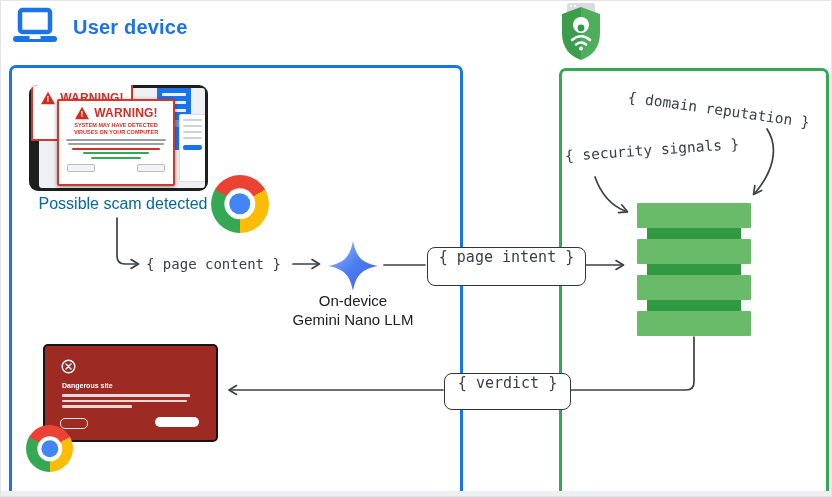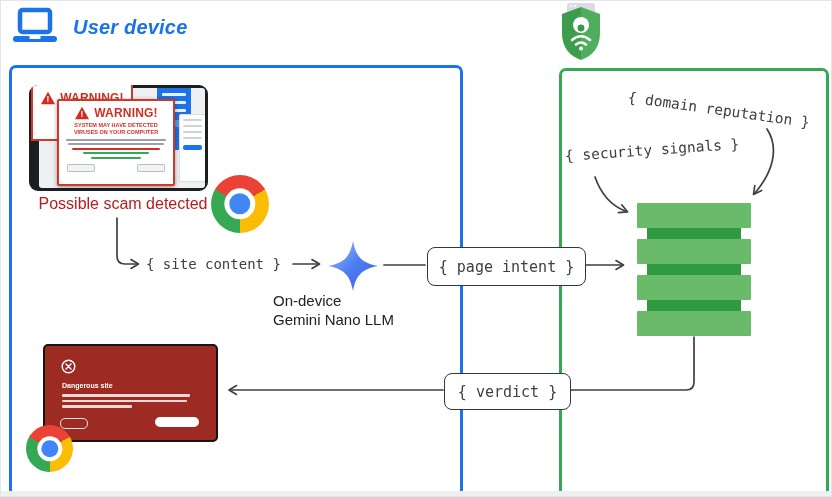--- a/index.html
+++ b/index.html
@@ -44,32 +44,32 @@
 
   
   .chrome{position:absolute;border-radius:50%;z-index:4;
     background:conic-gradient(from -60deg,var(--chrome_red,#ea4335) 0 120deg,var(--chrome_yellow,#fbbc04) 0 240deg,var(--chrome_green,#34a853) 0 360deg);}
   .chrome-white{position:absolute;left:50%;top:50%;width:54%;height:54%;transform:translate(-50%,-50%);
     background:#fff;border-radius:50%;}
   .chrome-blue{position:absolute;left:50%;top:50%;width:37%;height:37%;transform:translate(-50%,-50%);
     background:var(--chrome_blue,#4285f4);border-radius:50%;}
 
   
-  .caption{position:absolute;color:#b91c1c;font-size:16px;font-weight:500;z-index:3;}
+  .caption{position:absolute;color:#0369a1;font-size:16px;font-weight:500;z-index:3;}
   .mono{font-family:"DejaVu Sans Mono",monospace;color:var(--line,#3c4043);}
   .lbl-pc{left:145px;top:255px;font-size:14px;z-index:3;}
   .lbl-se{left:240px;top:397px;width:180px;text-align:center;font-size:13.5px;z-index:3;}
   .lbl-dr{left:627px;top:88px;font-size:14.5px;transform:rotate(8deg);transform-origin:left center;z-index:3;}
   .lbl-ss{left:564px;top:147px;font-size:14.5px;transform:rotate(-4deg);transform-origin:left center;z-index:3;}
-  .gemini-label{left:272px;top:290px;width:160px;font-size:15px;font-weight:500;
+  .gemini-label{left:272px;top:290px;width:160px;text-align:center;font-size:15px;font-weight:500;
                 color:#202124;line-height:19px;z-index:3;}
 
   
   .flow-box{position:absolute;background:#fff;border:1.6px solid #33373b;border-radius:8px;z-index:6;
-            display:flex;align-items:center;justify-content:center;font-size:15px;}
+            display:flex;justify-content:center;font-size:15px;}
   .box-intent{left:426px;top:246px;width:157px;height:37px;}
   .box-verdict{left:443px;top:372px;width:125px;height:35px;}
 
   
   .server{left:636px;top:202px;width:114px;z-index:3;}
   .srv-bar{height:25px;background:var(--server_light,#69bb6a);border-radius:1px;}
   .srv-gap{height:11px;margin:0 10px;background:var(--server_dark,#2f9a41);}
 
   
   .interstitial{left:42px;top:343px;width:171px;height:94px;background:var(--interstitial_bg,#9e2b23);
@@ -80,21 +80,21 @@
   .ci-btn-f{position:absolute;left:110px;top:71px;width:44px;height:10px;background:#fff;border-radius:5px;}
 
   .connectors{position:absolute;left:0;top:0;z-index:2;pointer-events:none;}
   .bottom-band{position:absolute;left:0;right:0;bottom:0;height:5px;background:#edeff1;z-index:7;}
 </style>
 </head>
 <body>
 
 <div id="stage">
 
-  <div class="hdr hdr-user" style="left:10px;top:6px;font-style:italic;">
+  <div class="hdr hdr-user" style="left:10px;top:6px;">
     <svg width="48" height="40" viewBox="0 0 48 40">
       <rect x="9" y="3" width="30" height="22" rx="2.5" fill="#fff" stroke="#1a73e8" stroke-width="4.5"></rect>
       <rect x="2" y="29" width="44" height="6" rx="3" fill="#1a73e8"></rect>
       <rect x="18.5" y="29" width="11" height="3" fill="#fff"></rect>
     </svg>
     <span class="hdr-title">User device</span>
   </div>
 
   <div class="hdr hdr-sb" style="left:556px;top:2px;">
     <svg width="48" height="58" viewBox="0 0 48 58">
@@ -186,21 +186,21 @@
     </div>
   </div>
 
   <div class="caption" style="left:32px;top:194px;width:180px;text-align:center;">Possible scam detected</div>
 
   <div class="chrome" style="left:210px;top:174px;width:58px;height:58px;">
     <div class="chrome-white"></div>
       <div class="chrome-blue"></div>
   </div>
 
-  <div class="abs mono lbl-pc">{ site content }</div>
+  <div class="abs mono lbl-pc">{ page content }</div>
 
   <svg class="abs" style="left:327px;top:240px;z-index:3;" width="50" height="50" viewBox="0 0 50 50">
     <defs>
       <linearGradient id="gg" x1="0" y1="0" x2="1" y2="1">
         <stop offset="0" stop-color="#a8c3fb"></stop>
         <stop offset="0.5" stop-color="#4b7df2"></stop>
         <stop offset="1" stop-color="#3f5fdc"></stop>
       </linearGradient>
     </defs>
     <path d="M25,0 C28,16 34,22 50,25 C34,28 28,34 25,50 C22,34 16,28 0,25 C16,22 22,16 25,0 Z" fill="url(#gg)"></path>

